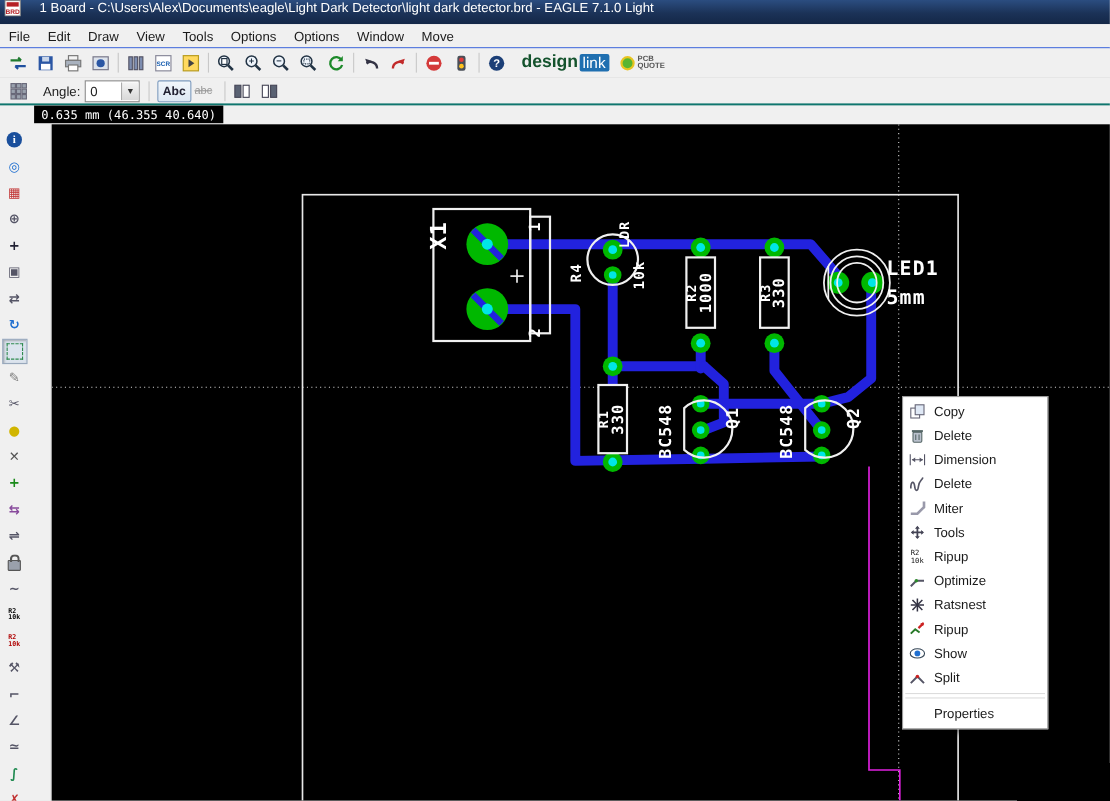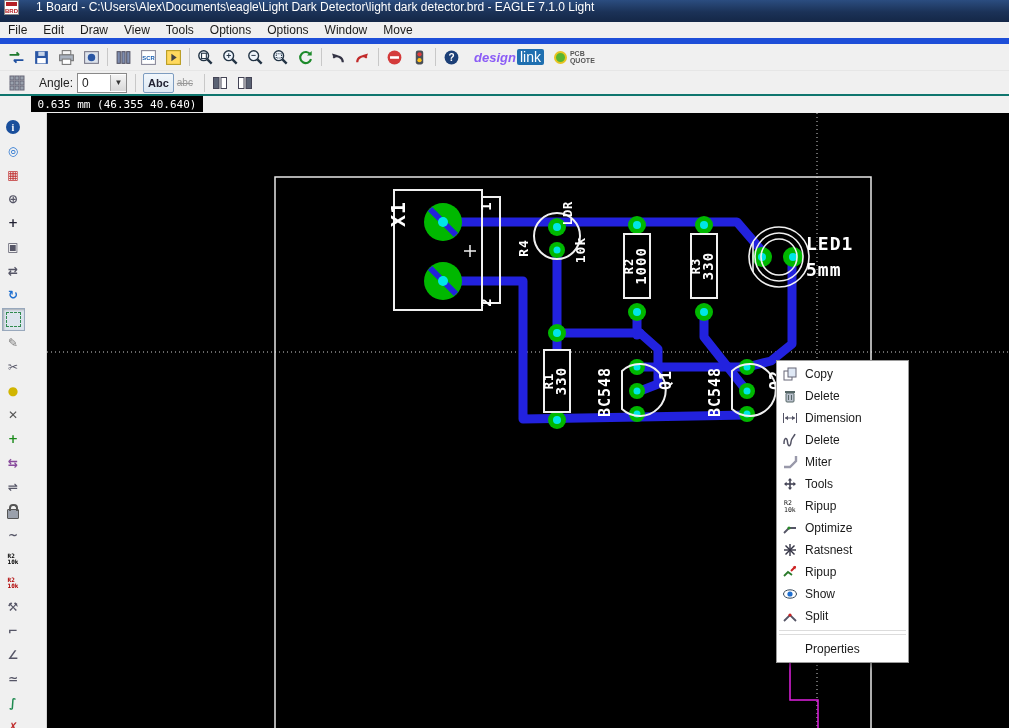--- a/index.html
+++ b/index.html
@@ -3,34 +3,34 @@
 <meta charset="utf-8">
 <style>
   html,body{margin:0;padding:0;width:1009px;height:728px;overflow:hidden;
     font-family:"Liberation Sans",sans-serif;background:#f0f0f0;position:relative}
   
   .titlebar{position:absolute;left:0;top:0;width:100%;height:22px;
     background:linear-gradient(180deg,#2b4d80 0%,#1b3257 55%,#142747 100%);
     color:#fff;display:flex;gap:17px;padding-left:4px;box-sizing:border-box;
     font-size:12px;white-space:nowrap}
   .menubar{position:absolute;left:0;top:22px;width:100%;height:22px;background:#f0f0f0;
-    border-bottom:6px solid #1d4ed8;display:flex;align-items:center;font-size:12px;color:#1a1a1a;box-sizing:border-box}
+    border-bottom:1px solid #1d4ed8;display:flex;align-items:center;font-size:12px;color:#1a1a1a;box-sizing:border-box}
   .menu-top{padding:3px 8px;cursor:default}
   .toolbar{position:absolute;left:0;width:100%;background:#f0f0f0;display:flex;align-items:center;
     box-sizing:border-box;padding-left:4px}
   #toolbar-main{top:44px;height:27px;border-bottom:1px solid #e6e6e6}
   #toolbar-params{top:71px;height:25px;border-bottom:2px solid #0f766e;font-size:12px;color:#222}
   .tb-btn{width:23px;height:22px;display:flex;align-items:center;justify-content:center;border:1px solid transparent;border-radius:2px}
   .tb-sep{width:1px;height:18px;background:#c8c8c8;margin:0 3px}
   .statusline{position:absolute;left:0;top:96px;width:100%;height:17px;background:#f0f0f0}
   .coordbox{position:absolute;left:31px;top:0px;width:172px;height:16px;background:#000;color:#fff;
     font-family:"DejaVu Sans Mono",monospace;font-size:11px;display:flex;align-items:center;justify-content:center;white-space:nowrap}
   
   .logo-dl{display:flex;align-items:center;margin-left:10px;gap:1px}
-  .dl-w1{color:#8b5cf6;font-style:italic;font-weight:bold;font-size:13px}
+  .dl-w1{color:#14532d;font-weight:bold;font-size:16px}
   .dl-w2{background:#1f6fb0;color:#fff;font-size:14px;padding:0 3px;border-radius:2px}
   .logo-pq{display:flex;align-items:center;margin-left:10px;gap:3px}
   .pq-dot{width:9px;height:9px;border-radius:50%;background:#59b531;border:2px solid #e8c420}
   .pq-txt{display:flex;flex-direction:column;font-size:7px;font-weight:bold;color:#555;line-height:7px}
   
   .combo{width:48px;height:18px;background:#fff;border:1px solid #8a8a8a;display:flex;align-items:center;margin-left:4px}
   .combo .val{flex:1;padding-left:4px;font-size:12px}
   .combo .arr{width:15px;height:16px;background:linear-gradient(#f4f4f4,#d8d8d8);border-left:1px solid #aaa;
     display:flex;align-items:center;justify-content:center;font-size:8px;color:#333}
   .abc-btn{height:18px;border:1px solid #7d9cc0;background:linear-gradient(#f2f7fc,#dde8f3);
@@ -47,21 +47,21 @@
   .t-dash{width:13px;height:13px;border:1px dashed #2f8a4f}
   .t-lock{width:10px;height:8px;background:#9aa0ab;border:1px solid #555;border-radius:1px;position:relative;margin-top:5px}
   .t-lock::before{content:"";position:absolute;left:1px;top:-6px;width:5px;height:5px;border:2px solid #555;
     border-bottom:none;border-radius:4px 4px 0 0}
   .t-text2{font-family:"DejaVu Sans Mono",monospace;font-weight:bold;font-size:6px;line-height:6px;white-space:pre;text-align:left}
   
   .canvas{position:absolute;left:47px;top:113px;width:962px;height:615px;background:#000;overflow:hidden}
   .canvas svg{position:absolute;left:0;top:0}
   .pcb-text{font-family:"DejaVu Sans Mono",monospace;font-weight:bold;fill:#ffffff;letter-spacing:1px}
   
-  .ctx-menu{position:absolute;left:776px;top:360px;width:133px;background:#ffffff;border:1px solid #9a9a9a;
+  .ctx-menu{position:absolute;left:820px;top:360px;width:133px;background:#ffffff;border:1px solid #9a9a9a;
     box-shadow:3px 3px 5px rgba(0,0,0,.45);padding:2px 0;z-index:10;font-size:12px;color:#1a1a1a;box-sizing:border-box}
   .menu-item{height:22px;display:flex;align-items:center;gap:7px;padding-left:5px;cursor:default}
   .menu-ic{width:16px;height:16px;display:flex;align-items:center;justify-content:center;flex:none}
   .menu-sep{height:1px;background:#dcdcdc;margin:3px 2px}
   .menu-item.highlighted{height:24px;margin:0 2px;border:1px solid #7ea4c9;border-radius:2px;
     background:linear-gradient(#f7fafd,#dce8f4 50%,#cfdfef);box-sizing:border-box}
 </style>
 </head>
 <body>
 

